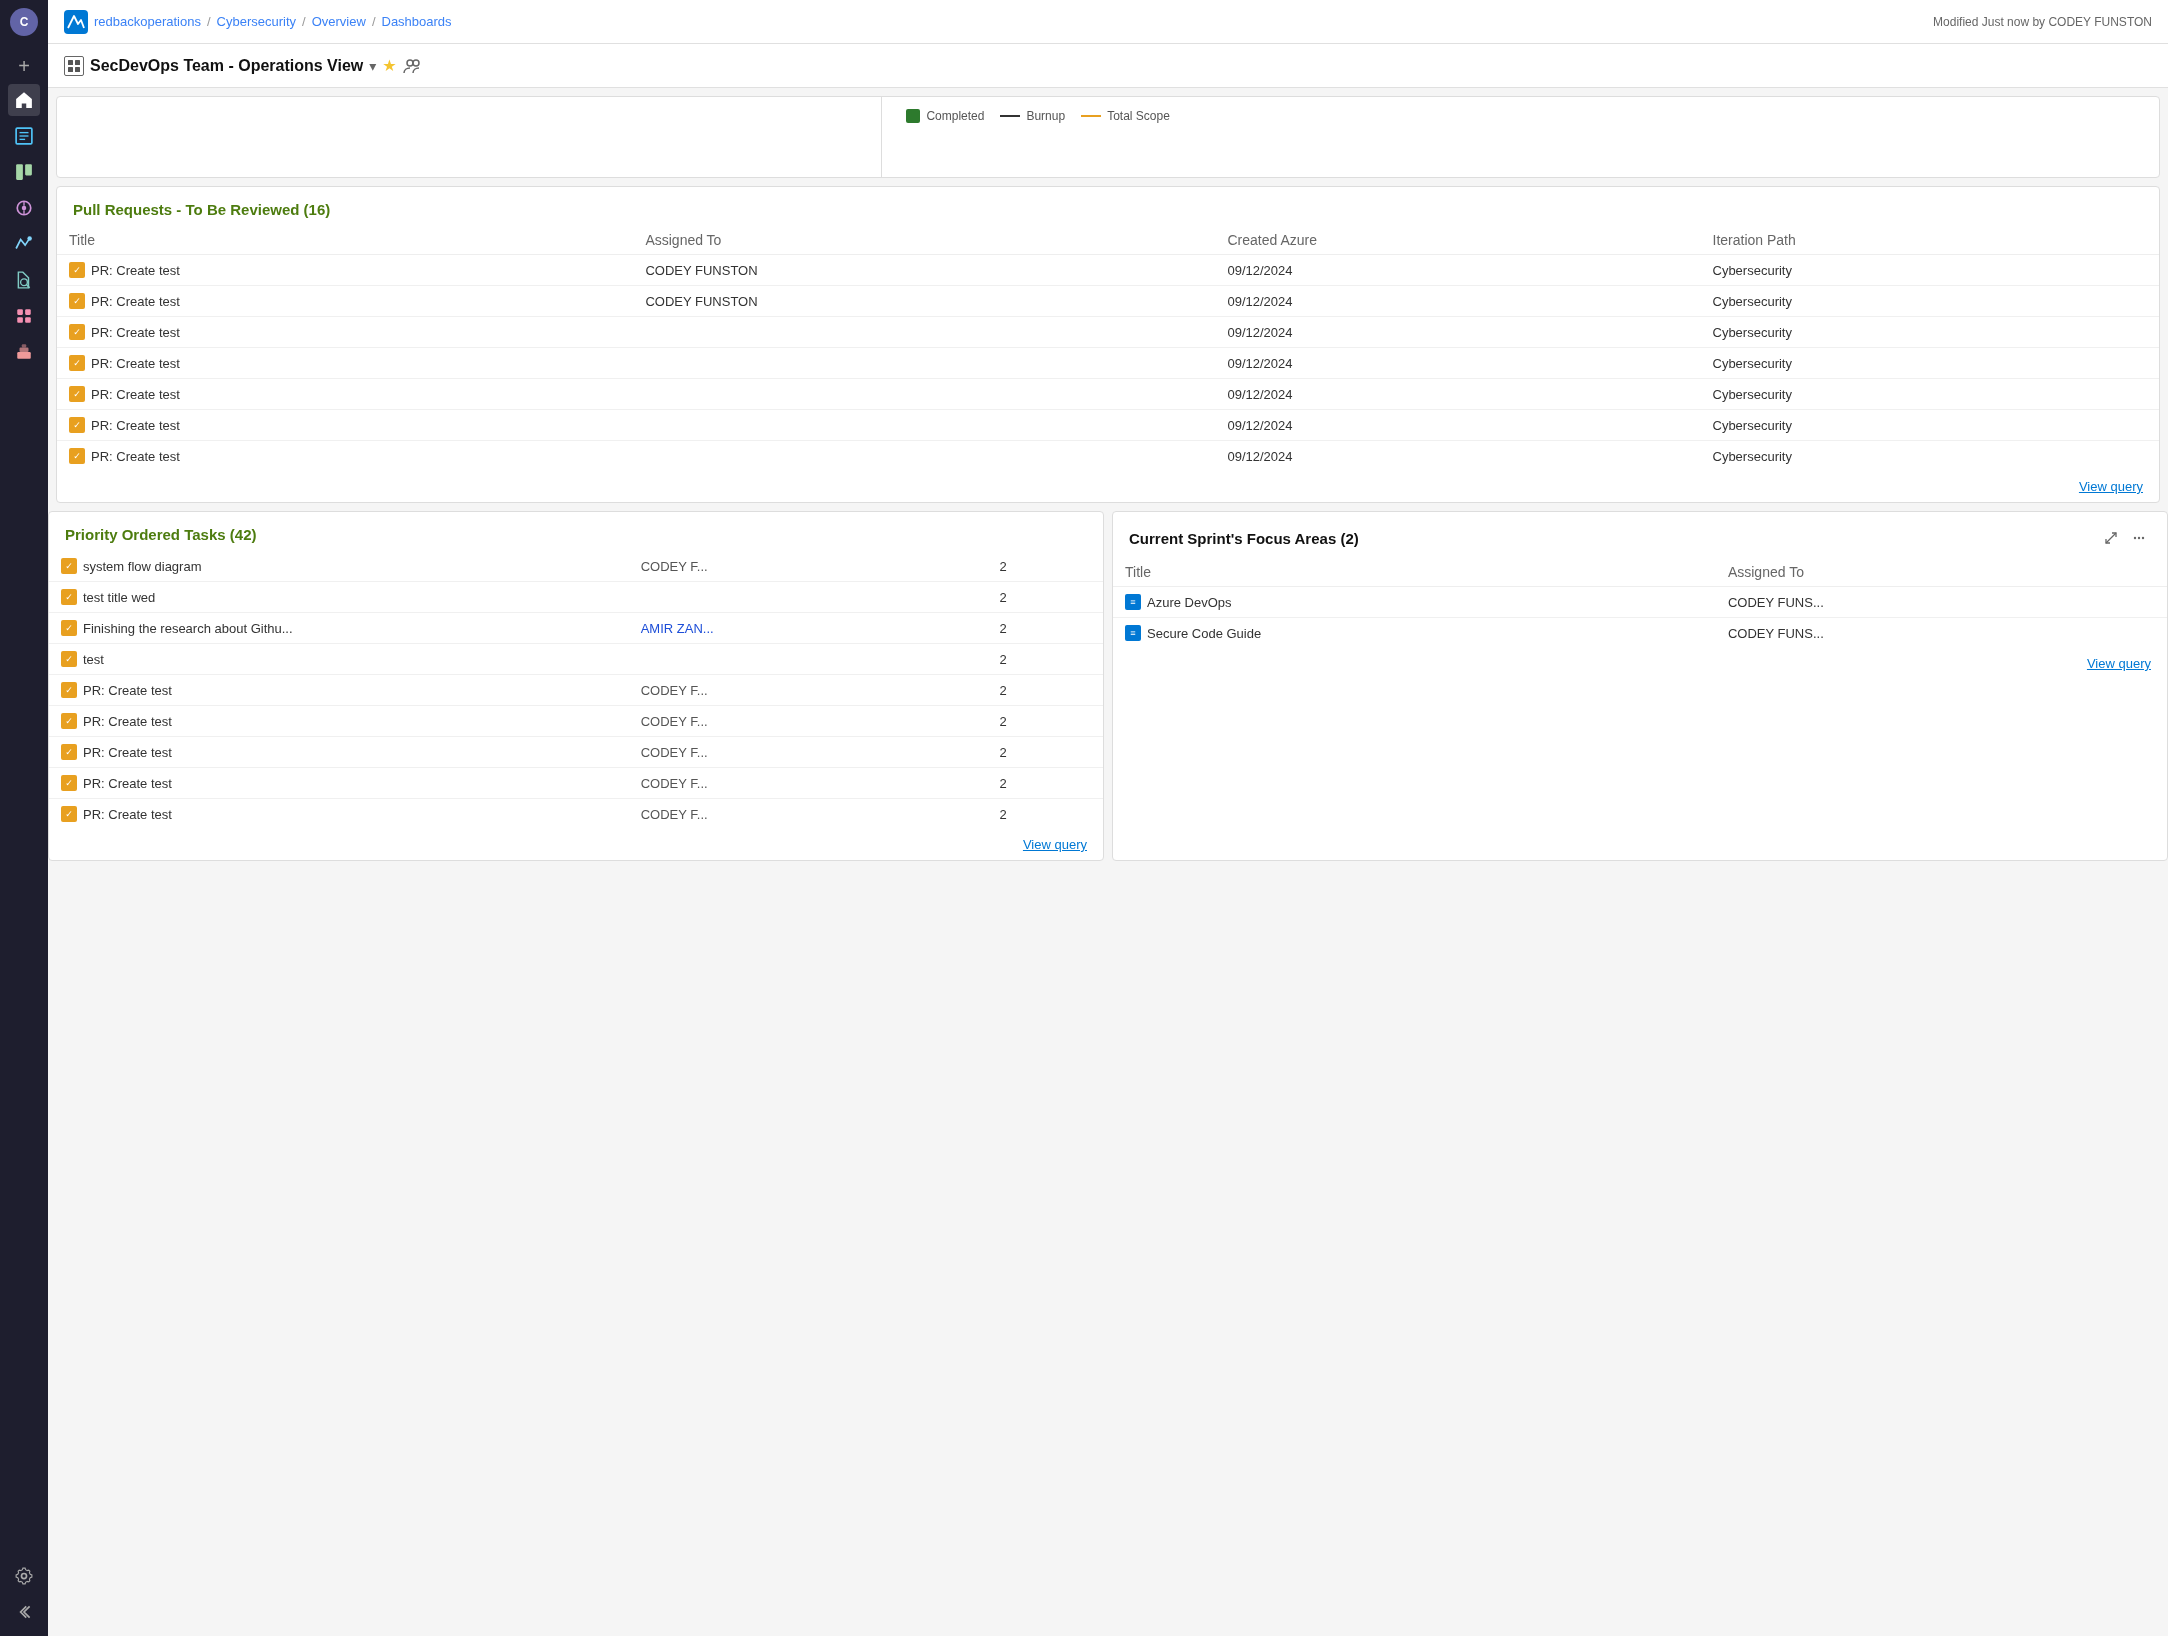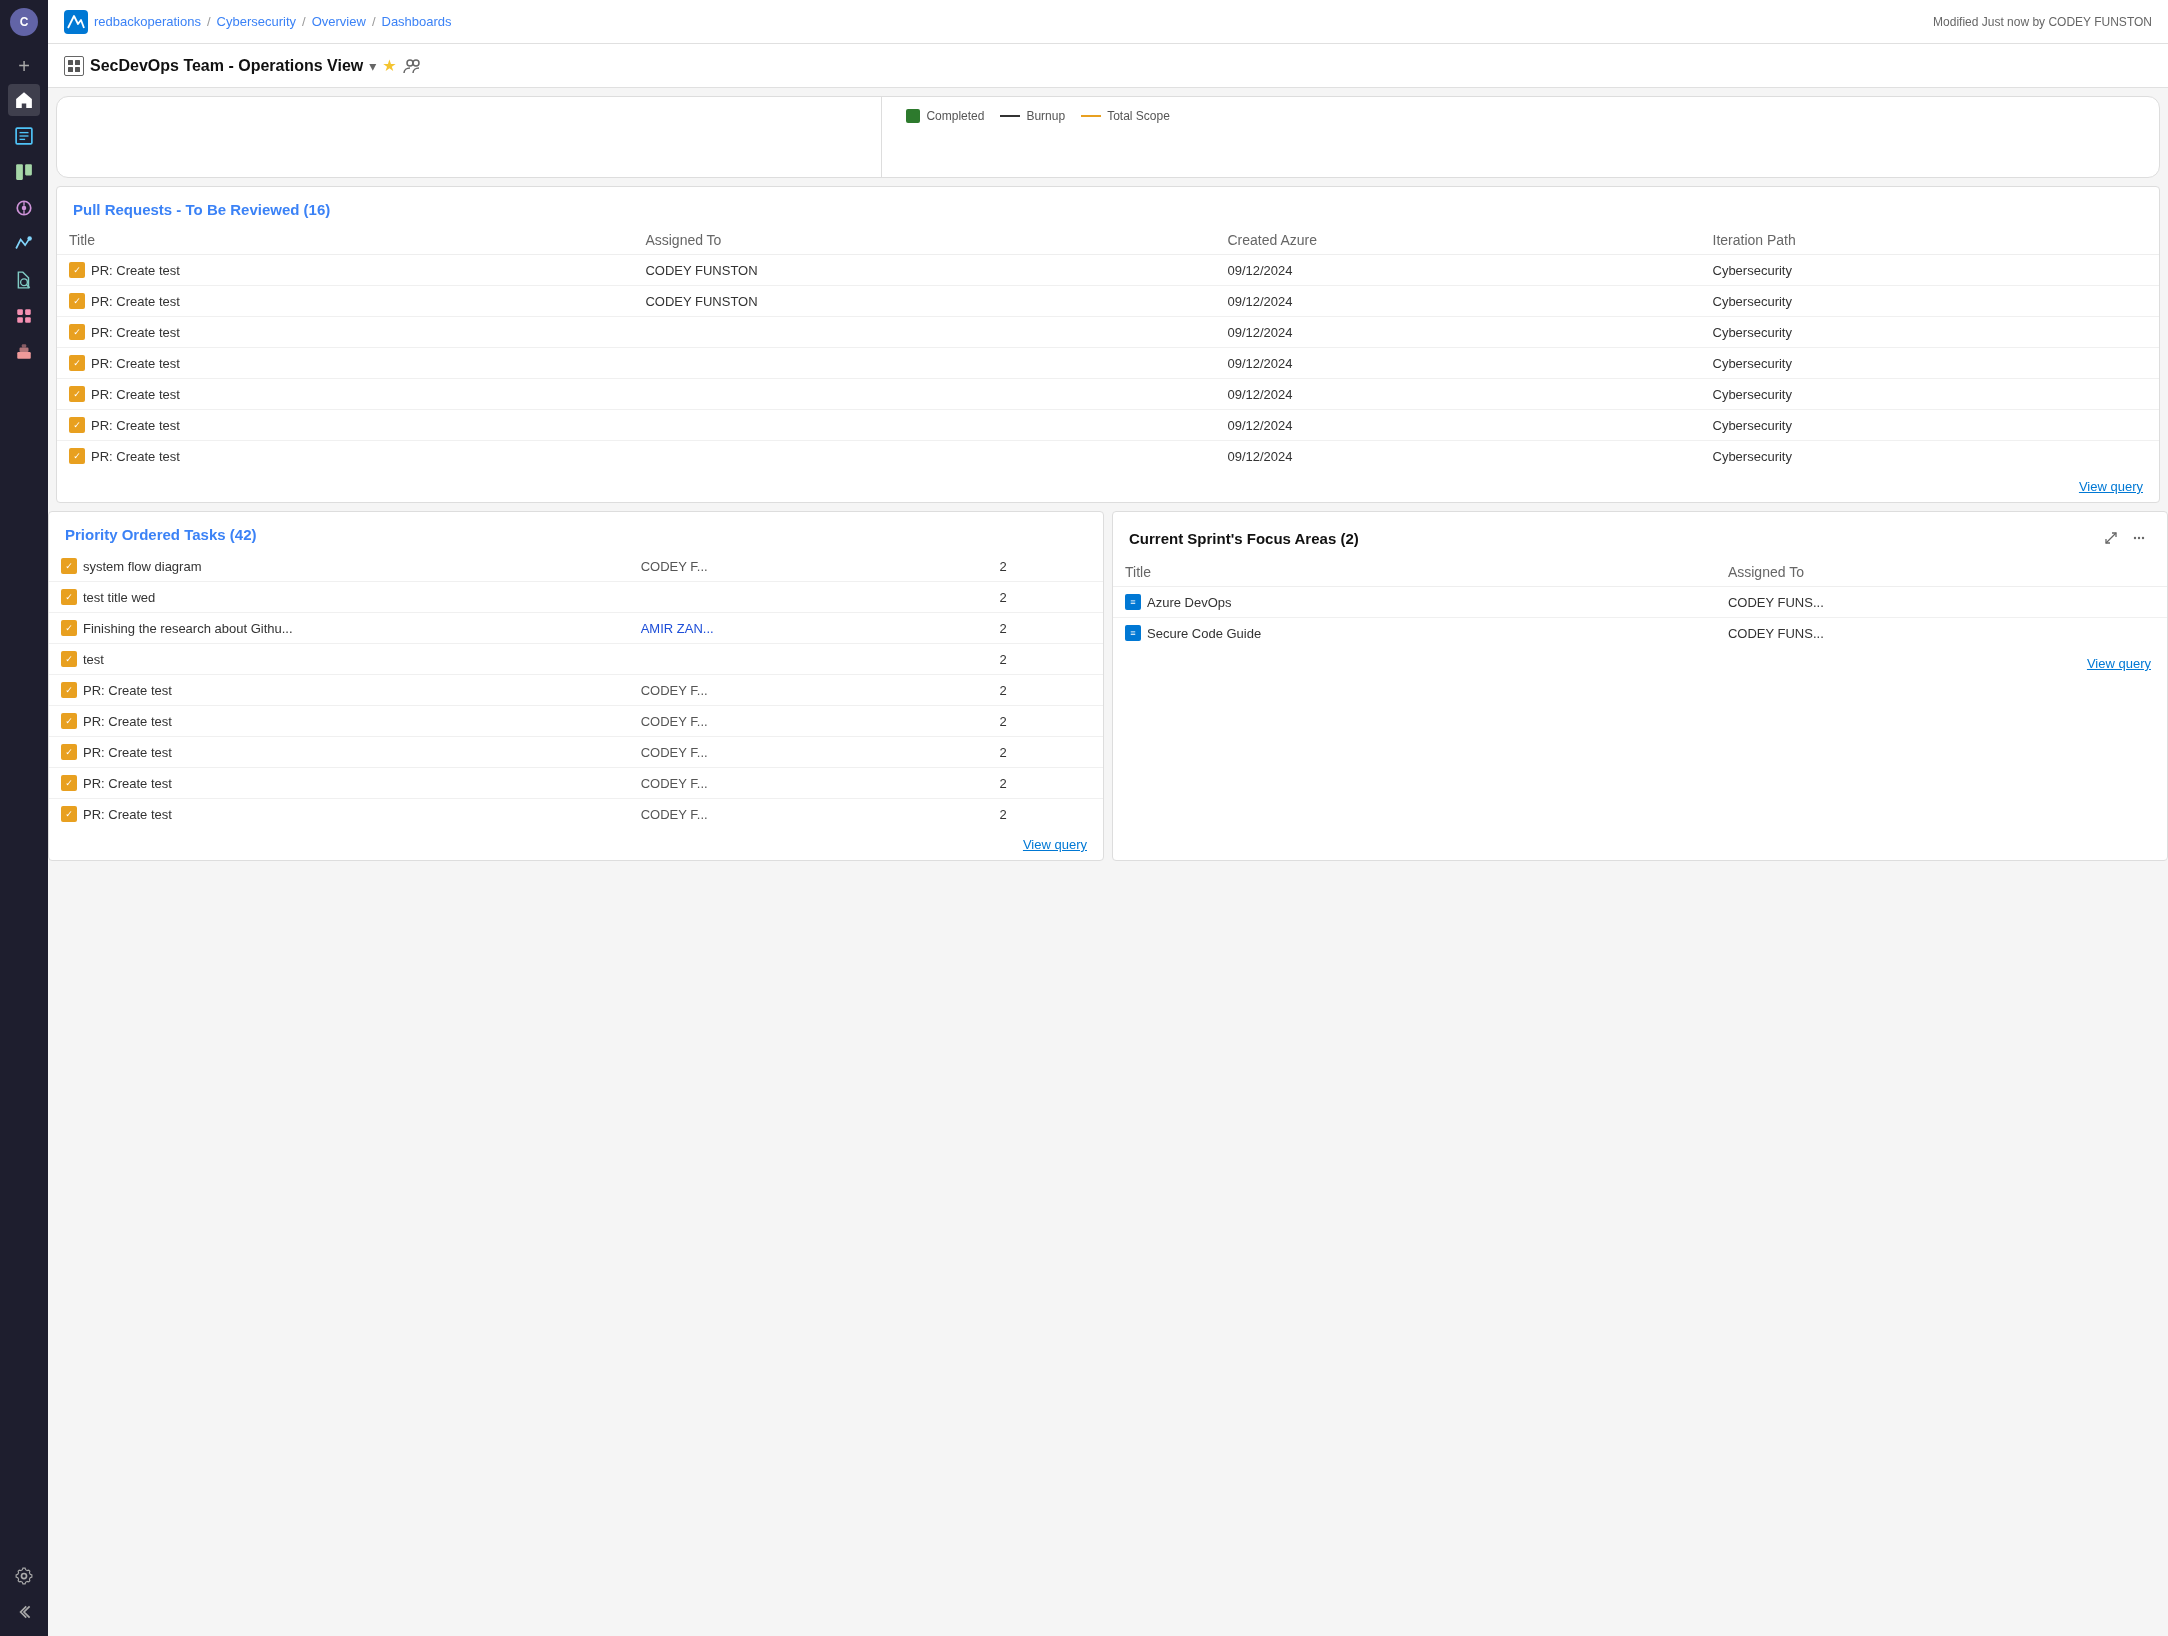--- a/index.html
+++ b/index.html
@@ -28,32 +28,32 @@
     .header-bar { height: 44px; display: flex; align-items: center; padding: 0 16px; border-bottom: 1px solid #e0e0e0; gap: 6px; flex-shrink: 0; }
     .header-icon { width: 20px; height: 20px; border: 1px solid #666; border-radius: 2px; display: flex; align-items: center; justify-content: center; flex-shrink: 0; }
     .header-title { font-size: 16px; font-weight: 600; color: #111; }
     .header-chevron { color: #666; cursor: pointer; font-size: 14px; }
     .header-star { color: #f4c430; font-size: 16px; }
 
     
     .content { flex: 1; overflow-y: auto; padding: 0; background: #f5f5f5; }
 
     
-    .top-section { display: flex; gap: 8px; background: #fff; margin: 8px; border: 1px solid #ddd; border-radius: 12px; overflow: hidden; }
+    .top-section { display: flex; gap: 8px; background: #fff; margin: 8px; border: 1px solid #ddd; border-radius: 4px; overflow: hidden; }
     .chart-left { flex: 1; min-height: 80px; border-right: 1px solid #ddd; }
     .chart-right { flex: 1.5; padding: 12px 16px; display: flex; align-items: flex-start; }
     .chart-legend { display: flex; align-items: center; gap: 16px; font-size: 12px; color: #555; }
     .legend-item { display: flex; align-items: center; gap: 6px; }
     .legend-dot { width: 14px; height: 14px; border-radius: 2px; }
     .legend-line { width: 20px; height: 2px; background: #333; }
     .legend-line-orange { width: 20px; height: 2px; background: #e8a020; }
 
     
     .panel { background: #fff; margin: 8px; border: 1px solid #ddd; border-radius: 4px; overflow: hidden; }
-    .panel-header { padding: 14px 16px 8px; font-size: 15px; font-weight: 600; color: #3b82f6; }
+    .panel-header { padding: 14px 16px 8px; font-size: 15px; font-weight: 600; color: #4d7c0f; }
 
     
     .data-table { width: 100%; border-collapse: collapse; }
     .data-table th { padding: 6px 12px; text-align: left; color: #666; font-weight: 500; font-size: 14px; border-bottom: 1px solid #eee; }
     .data-table td { padding: 7px 12px; font-size: 13px; border-bottom: 1px solid #f0f0f0; }
     .data-table tr:last-child td { border-bottom: none; }
 
     .task-icon { display: inline-block; width: 16px; height: 16px; background: #e8a020; border-radius: 2px; font-size: 9px; color: #fff; text-align: center; line-height: 16px; margin-right: 6px; vertical-align: middle; flex-shrink: 0; }
     .task-icon-blue { display: inline-block; width: 16px; height: 16px; background: #0078d4; border-radius: 2px; font-size: 9px; color: #fff; text-align: center; line-height: 16px; margin-right: 6px; vertical-align: middle; flex-shrink: 0; }
 

